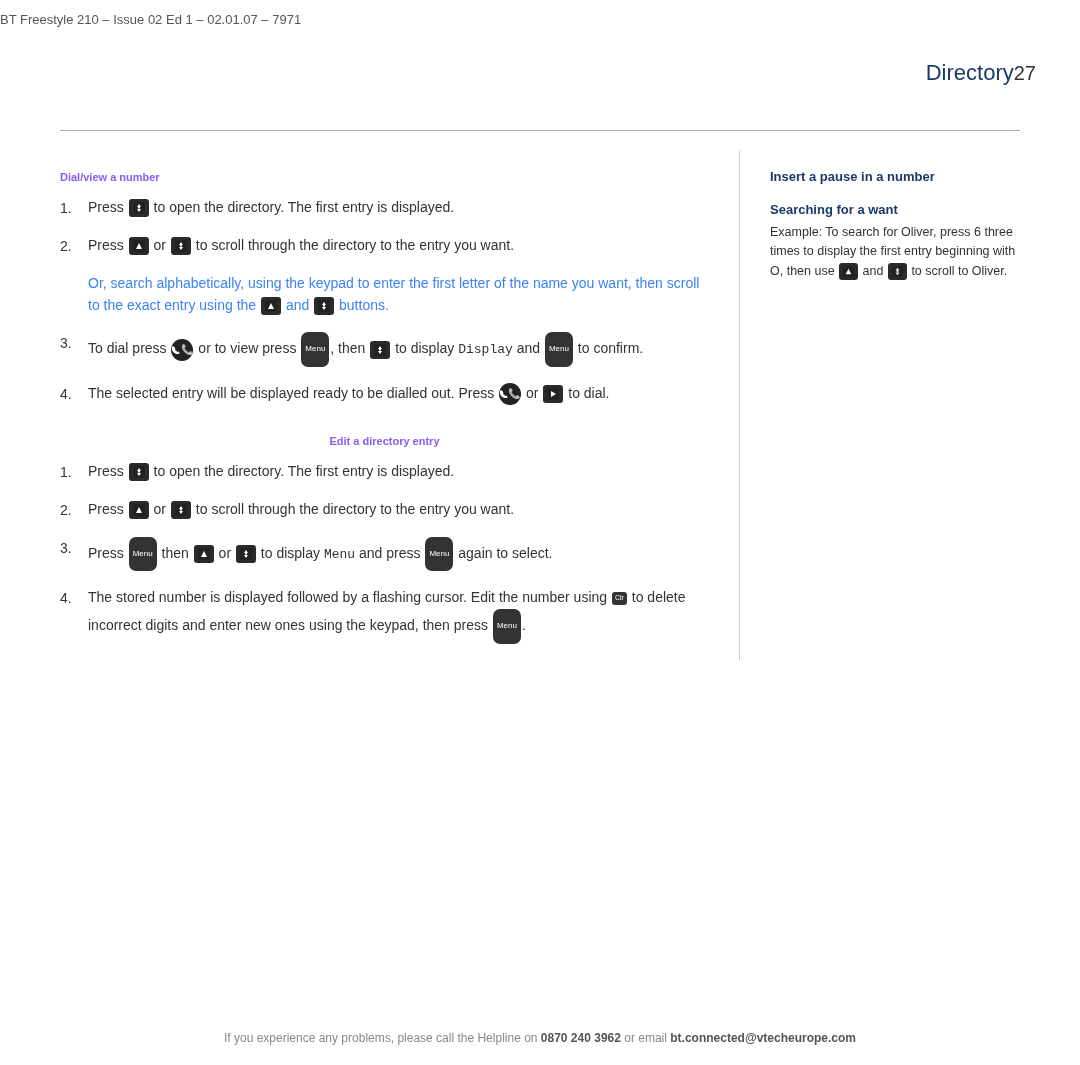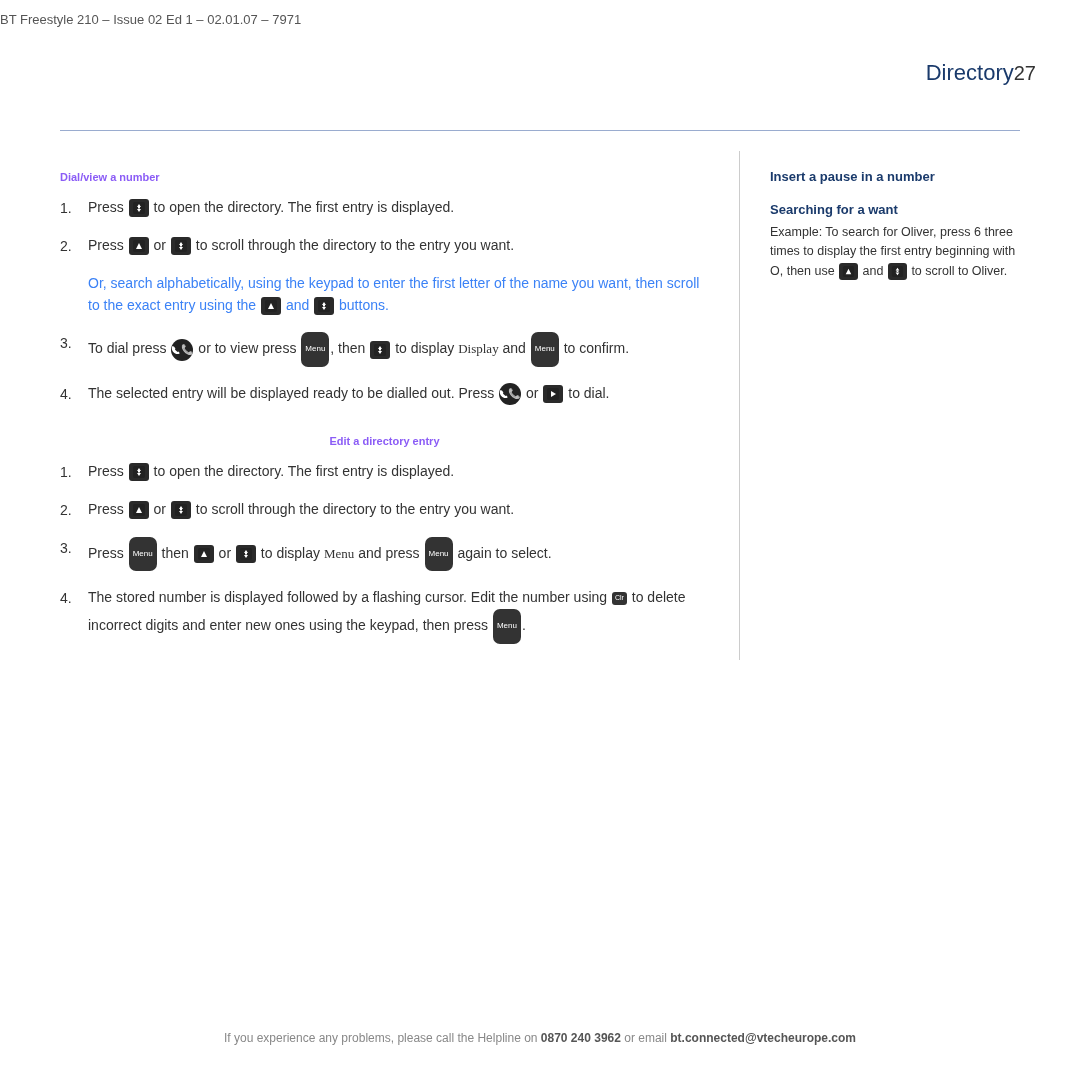--- a/index.html
+++ b/index.html
@@ -144,21 +144,21 @@
       font-size: 7px;
       color: #fff;
       vertical-align: middle;
       display: inline-flex;
       align-items: center;
       margin: 0 1px;
     }
 
     
     .mono {
-      font-family: Liberation Serif, serif;
+      font-family: Liberation Mono, monospace;
       font-size: 13px;
     }
 
     
     .sidebar-section-title {
       font-size: 13px;
       font-weight: bold;
       color: #1a3a6b;
       margin-bottom: 6px;
       margin-top: 18px;

